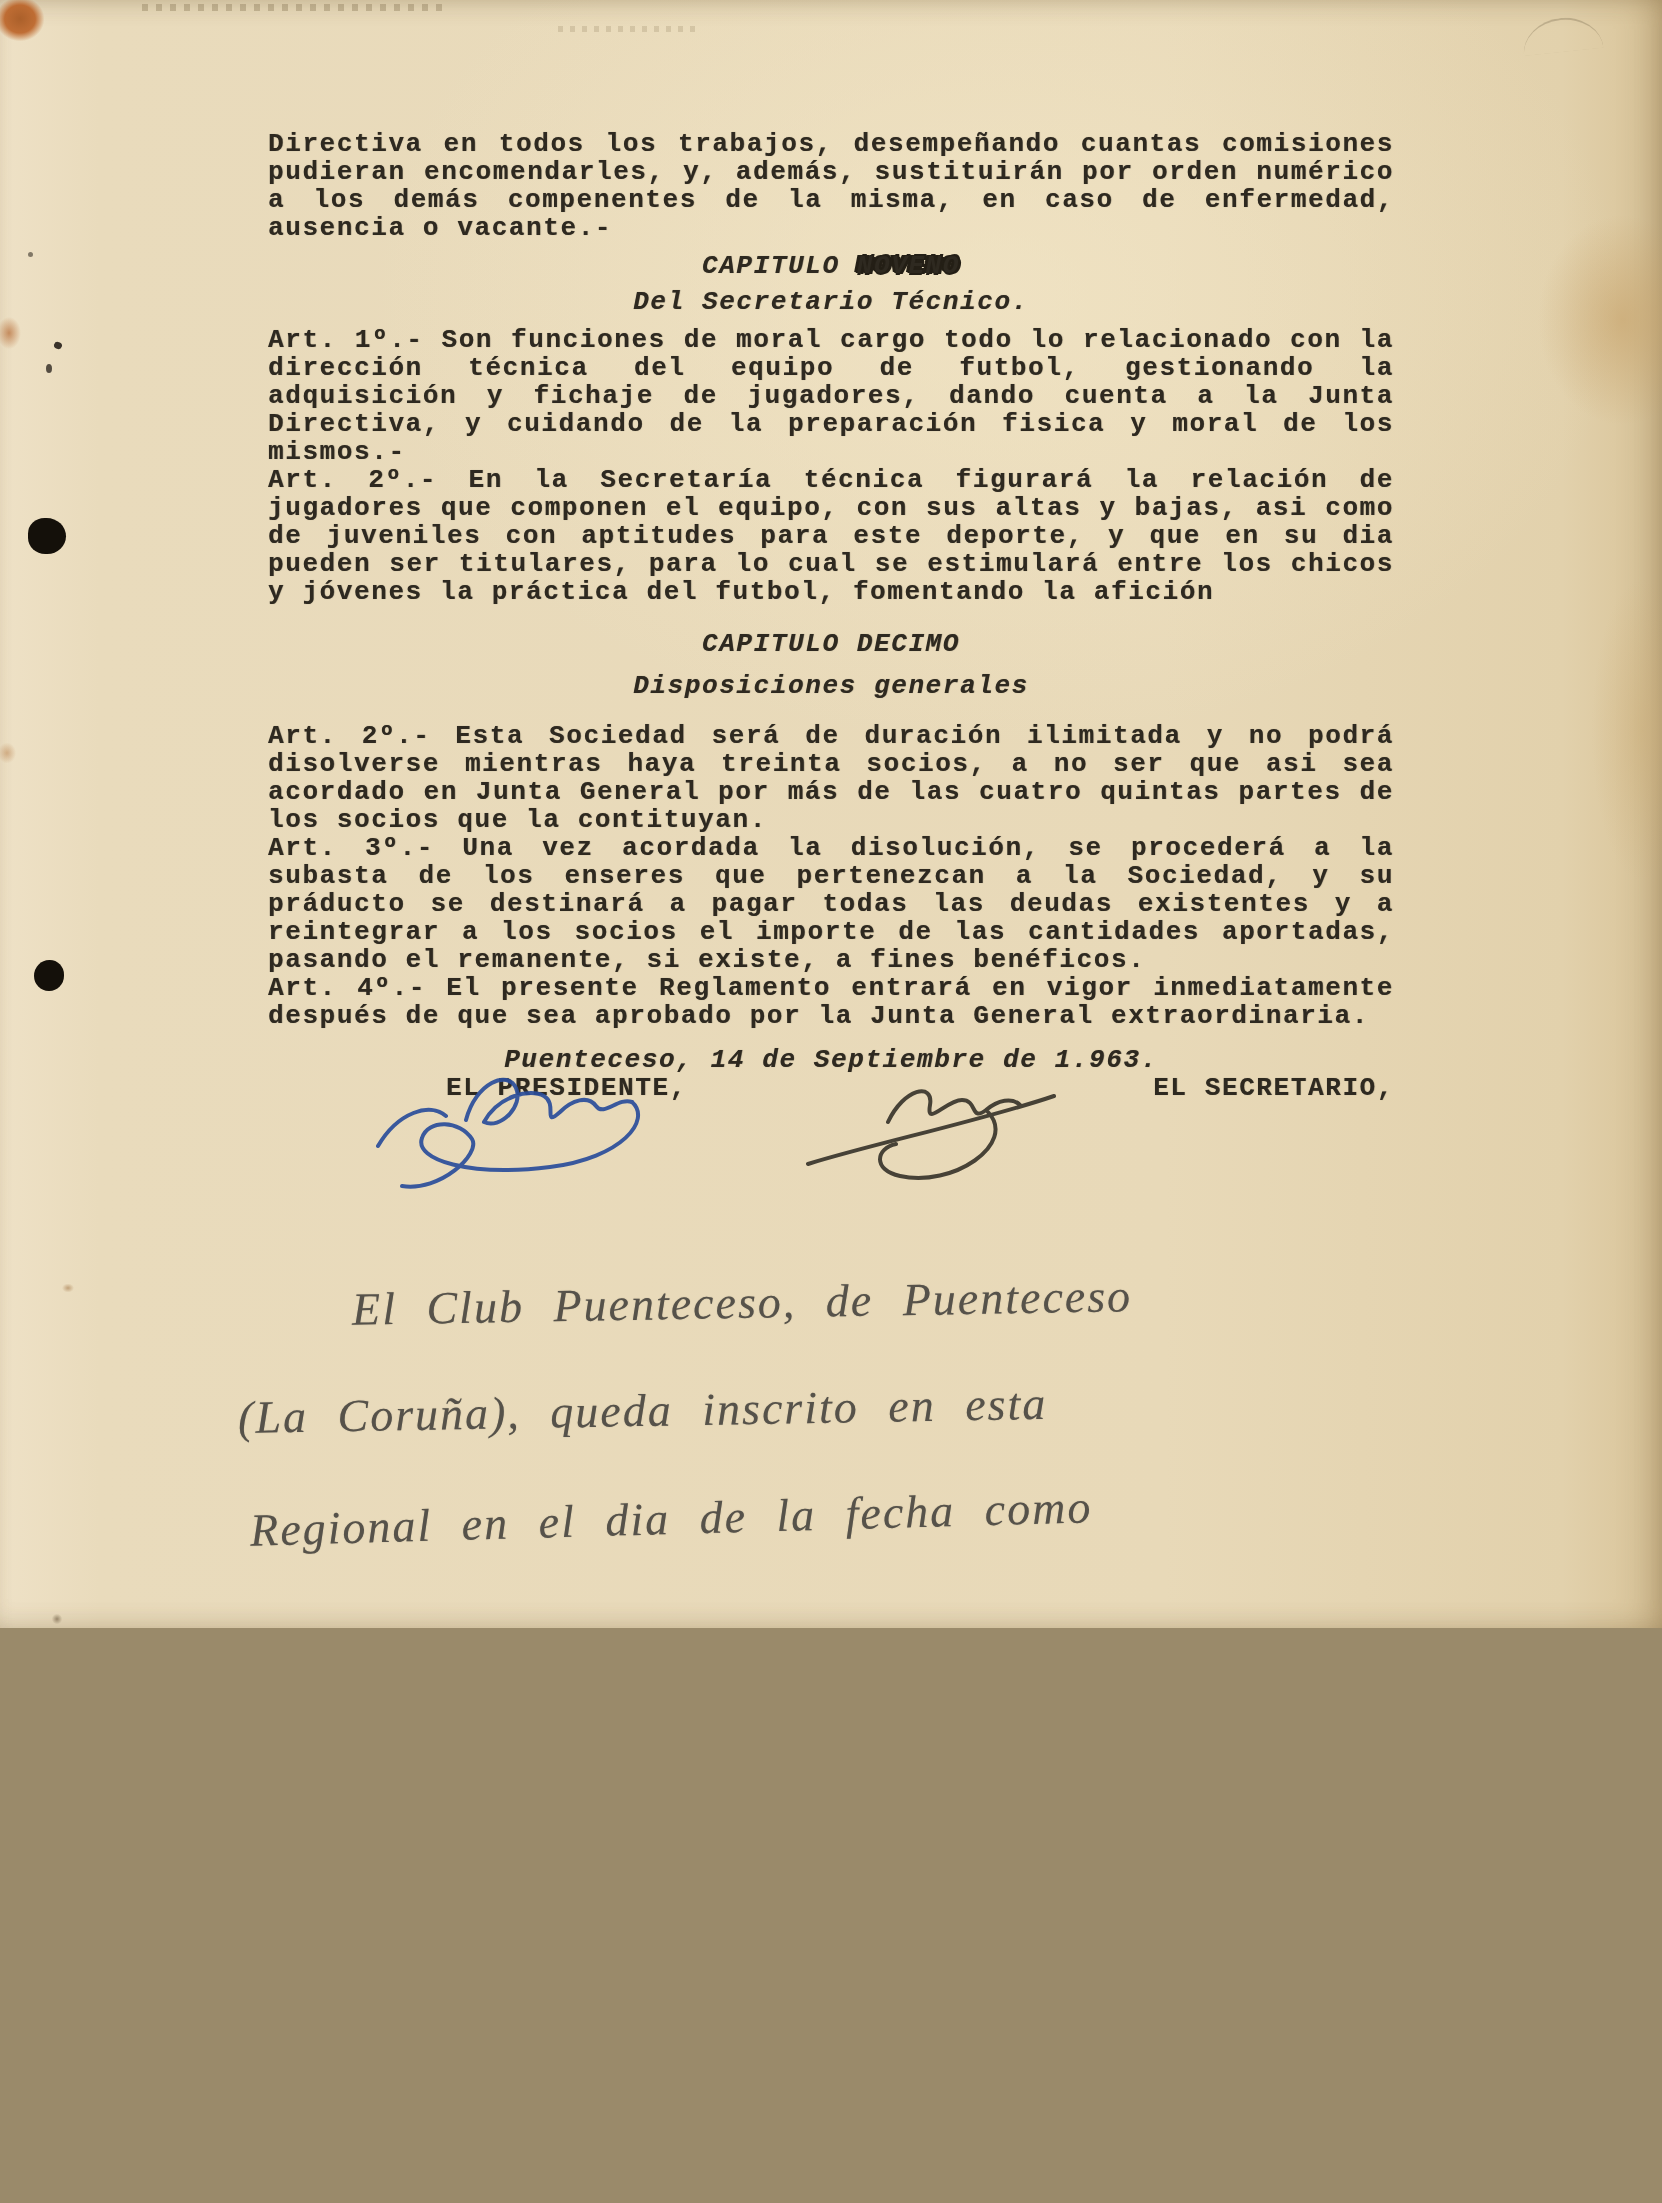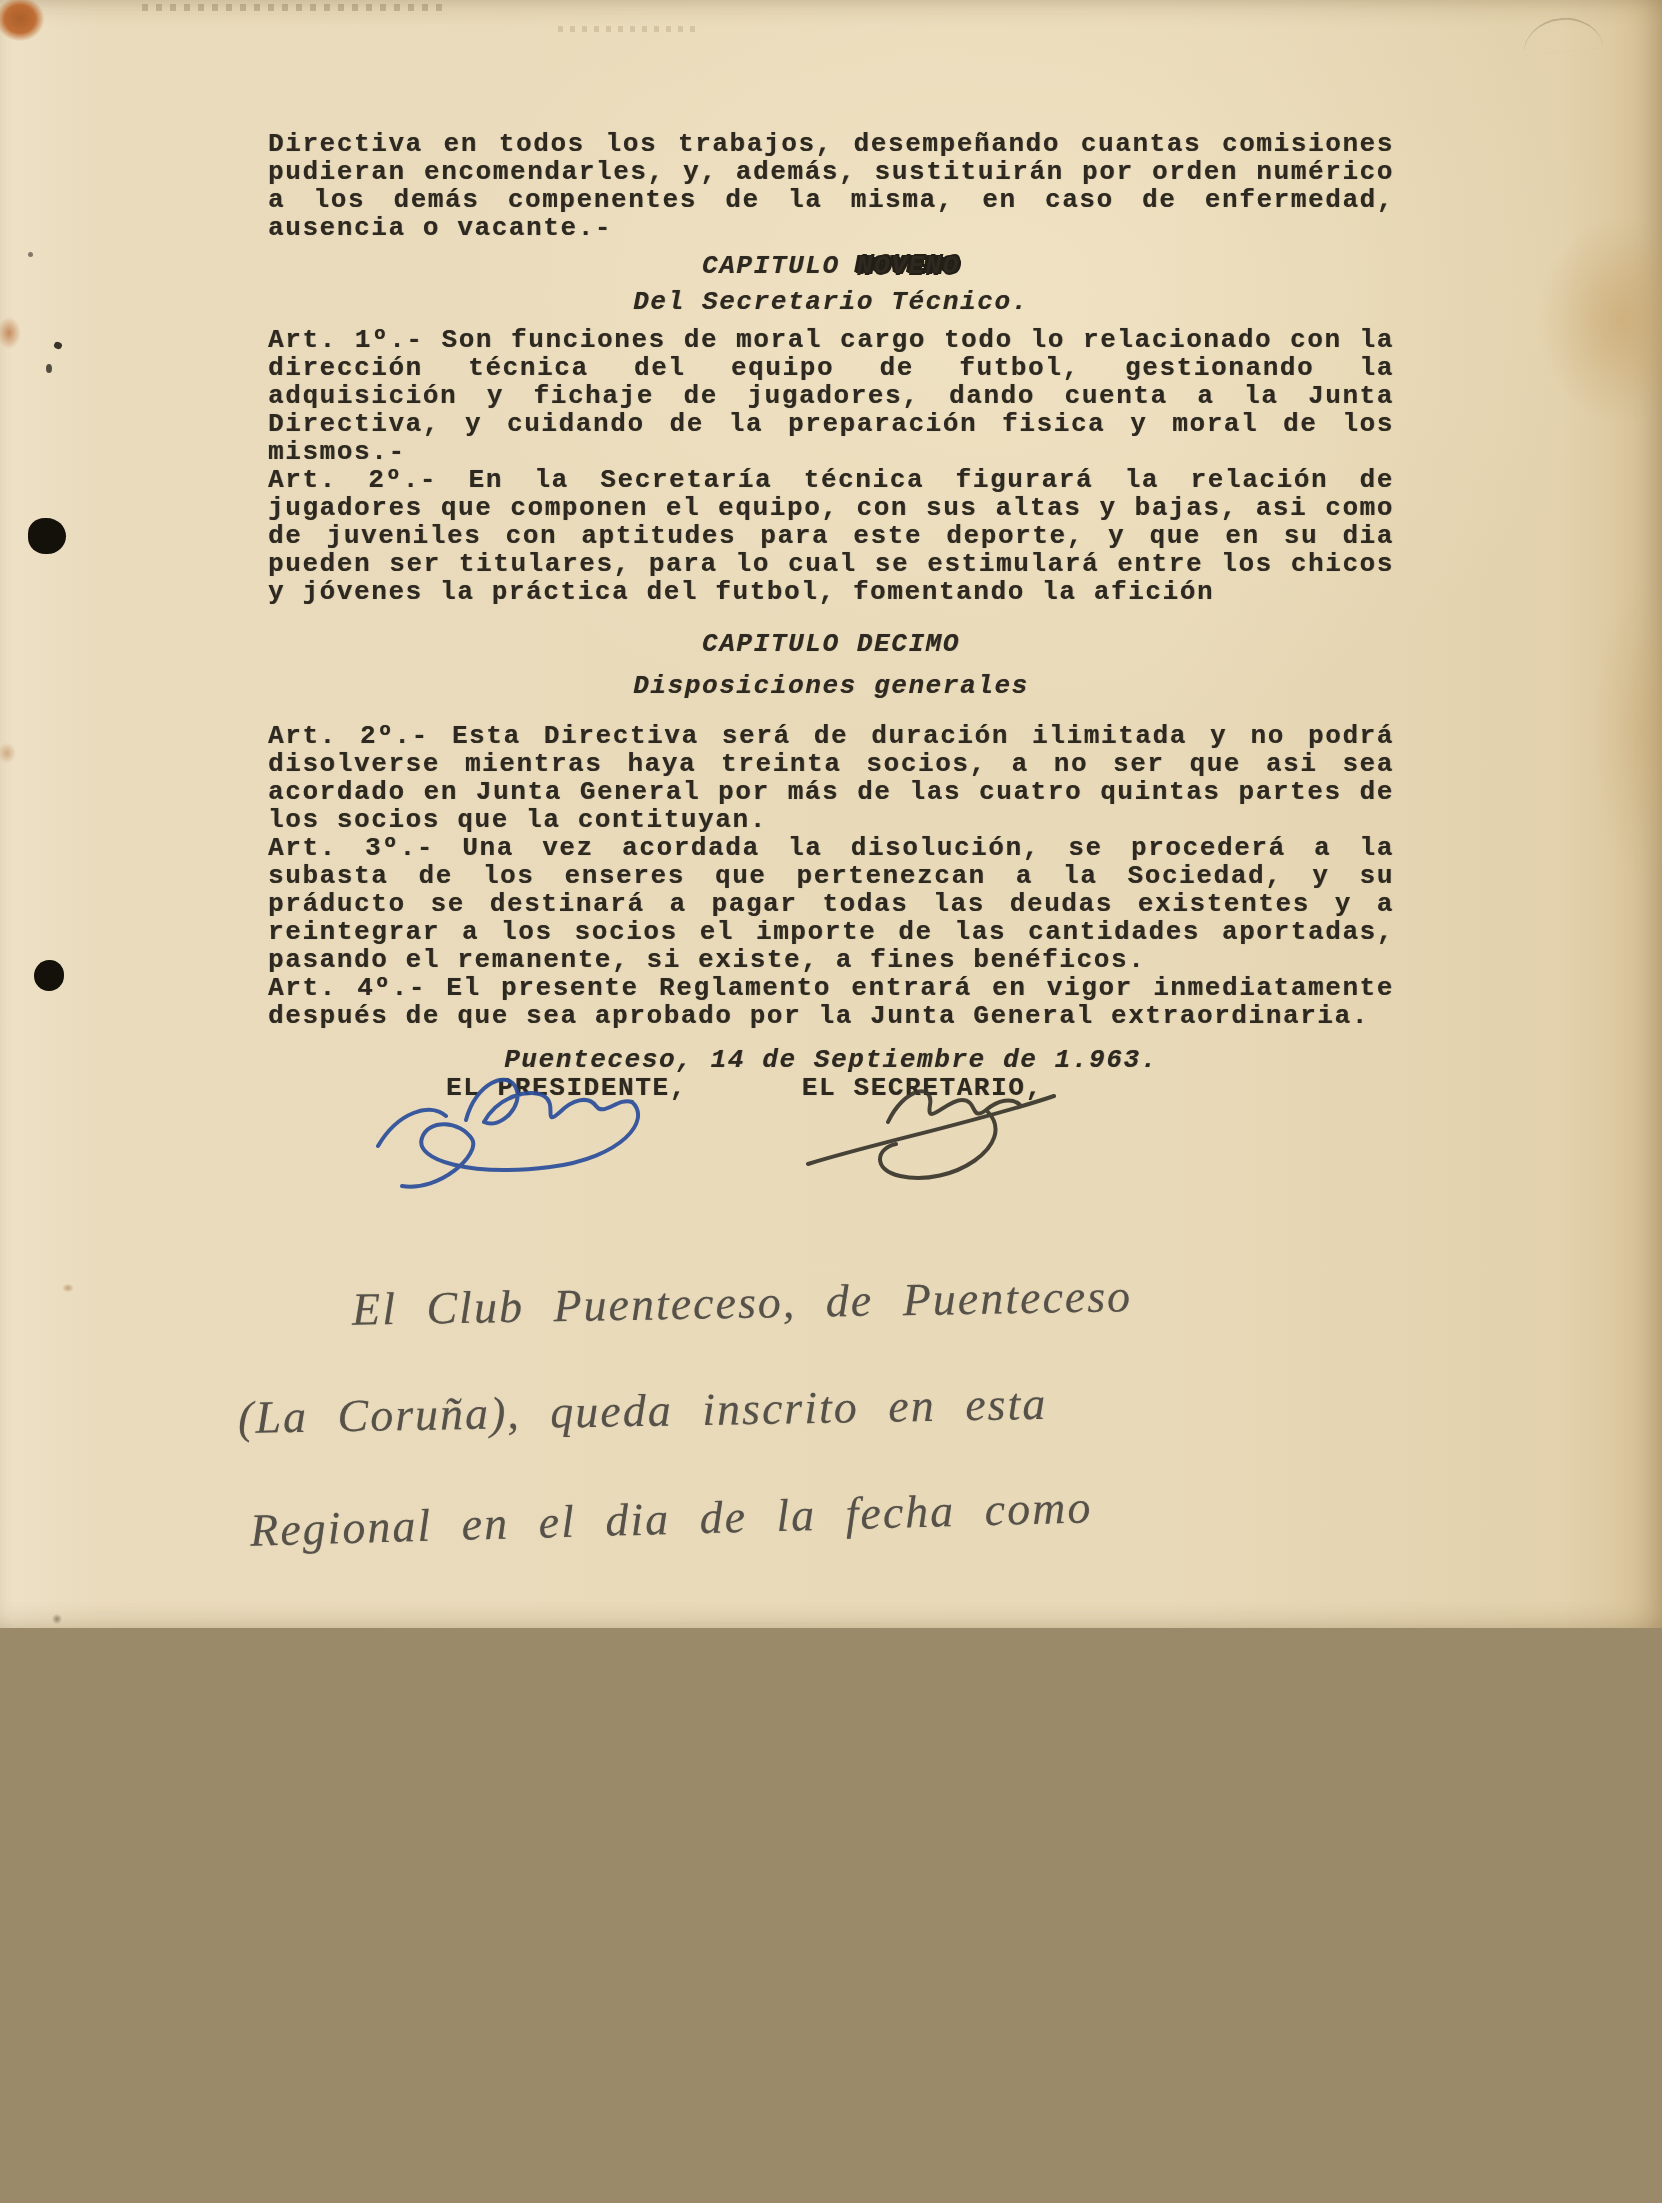--- a/index.html
+++ b/index.html
@@ -104,21 +104,21 @@
   .overstruck {
     text-shadow:
       1.5px 0 #241f16, -1.5px 0 #241f16,
       0 1.5px #241f16, 0 -1.5px #241f16,
       3px 1px #241f16, -3px -1px #241f16,
       2px -2px #241f16;
   }
   .dateline { margin-top:16px; }
   .sig-labels {
     display:flex; gap:115px; padding-left:178px;
-    text-align:left;
+    text-align:left;justify-content:space-between;
   }
 
   
   .sig { position:absolute; }
   .sig path, .sig circle { fill:none; stroke-linecap:round; stroke-linejoin:round; }
   .sig-president { left:318px; top:1062px; width:345px; height:140px; }
   .sig-secretary { left:792px; top:1058px; width:272px; height:150px; }
 
   
   .hand {
@@ -167,21 +167,21 @@
       <span class="overstruck">NOVENO</span>
     </div>
     <div class="center subheading">Del Secretario Técnico.</div>
 
     <p class="para">Art. 1º.- Son funciones de moral cargo todo lo relacionado con la dirección técnica del equipo de futbol, gestionando la adquisición y fichaje de jugadores, dando cuenta a la Junta Directiva, y cuidando de la preparación fisica y moral de los mismos.-</p>
     <p class="para">Art. 2º.- En la Secretaría técnica figurará la relación de jugadores que componen el equipo, con sus altas y bajas, asi como de juveniles con aptitudes para este deporte, y que en su dia pueden ser titulares, para lo cual se estimulará entre los chicos y jóvenes la práctica del futbol, fomentando la afición</p>
 
     <div class="center heading heading-10">CAPITULO DECIMO</div>
     <div class="center subheading subheading-10">Disposiciones generales</div>
 
-    <p class="para">Art. 2º.- Esta Directiva será de duración ilimitada y no podrá disolverse mientras haya treinta socios, a no ser que asi sea acordado en Junta General por más de las cuatro quintas partes de los socios que la contituyan.</p>
+    <p class="para">Art. 2º.- Esta Sociedad será de duración ilimitada y no podrá disolverse mientras haya treinta socios, a no ser que asi sea acordado en Junta General por más de las cuatro quintas partes de los socios que la contituyan.</p>
     <p class="para">Art. 3º.- Una vez acordada la disolución, se procederá a la subasta de los enseres que pertenezcan a la Sociedad, y su práducto se destinará a pagar todas las deudas existentes y a reintegrar a los socios el importe de las cantidades aportadas, pasando el remanente, si existe, a fines benéficos.</p>
     <p class="para">Art. 4º.- El presente Reglamento entrará en vigor inmediatamente después de que sea aprobado por la Junta General extraordinaria.</p>
 
     <div class="center dateline">Puenteceso, 14 de Septiembre de 1.963.</div>
 
     <div class="sig-labels">
       <span>EL PRESIDENTE,</span>
       <span>EL SECRETARIO,</span>
     </div>
   </main>

